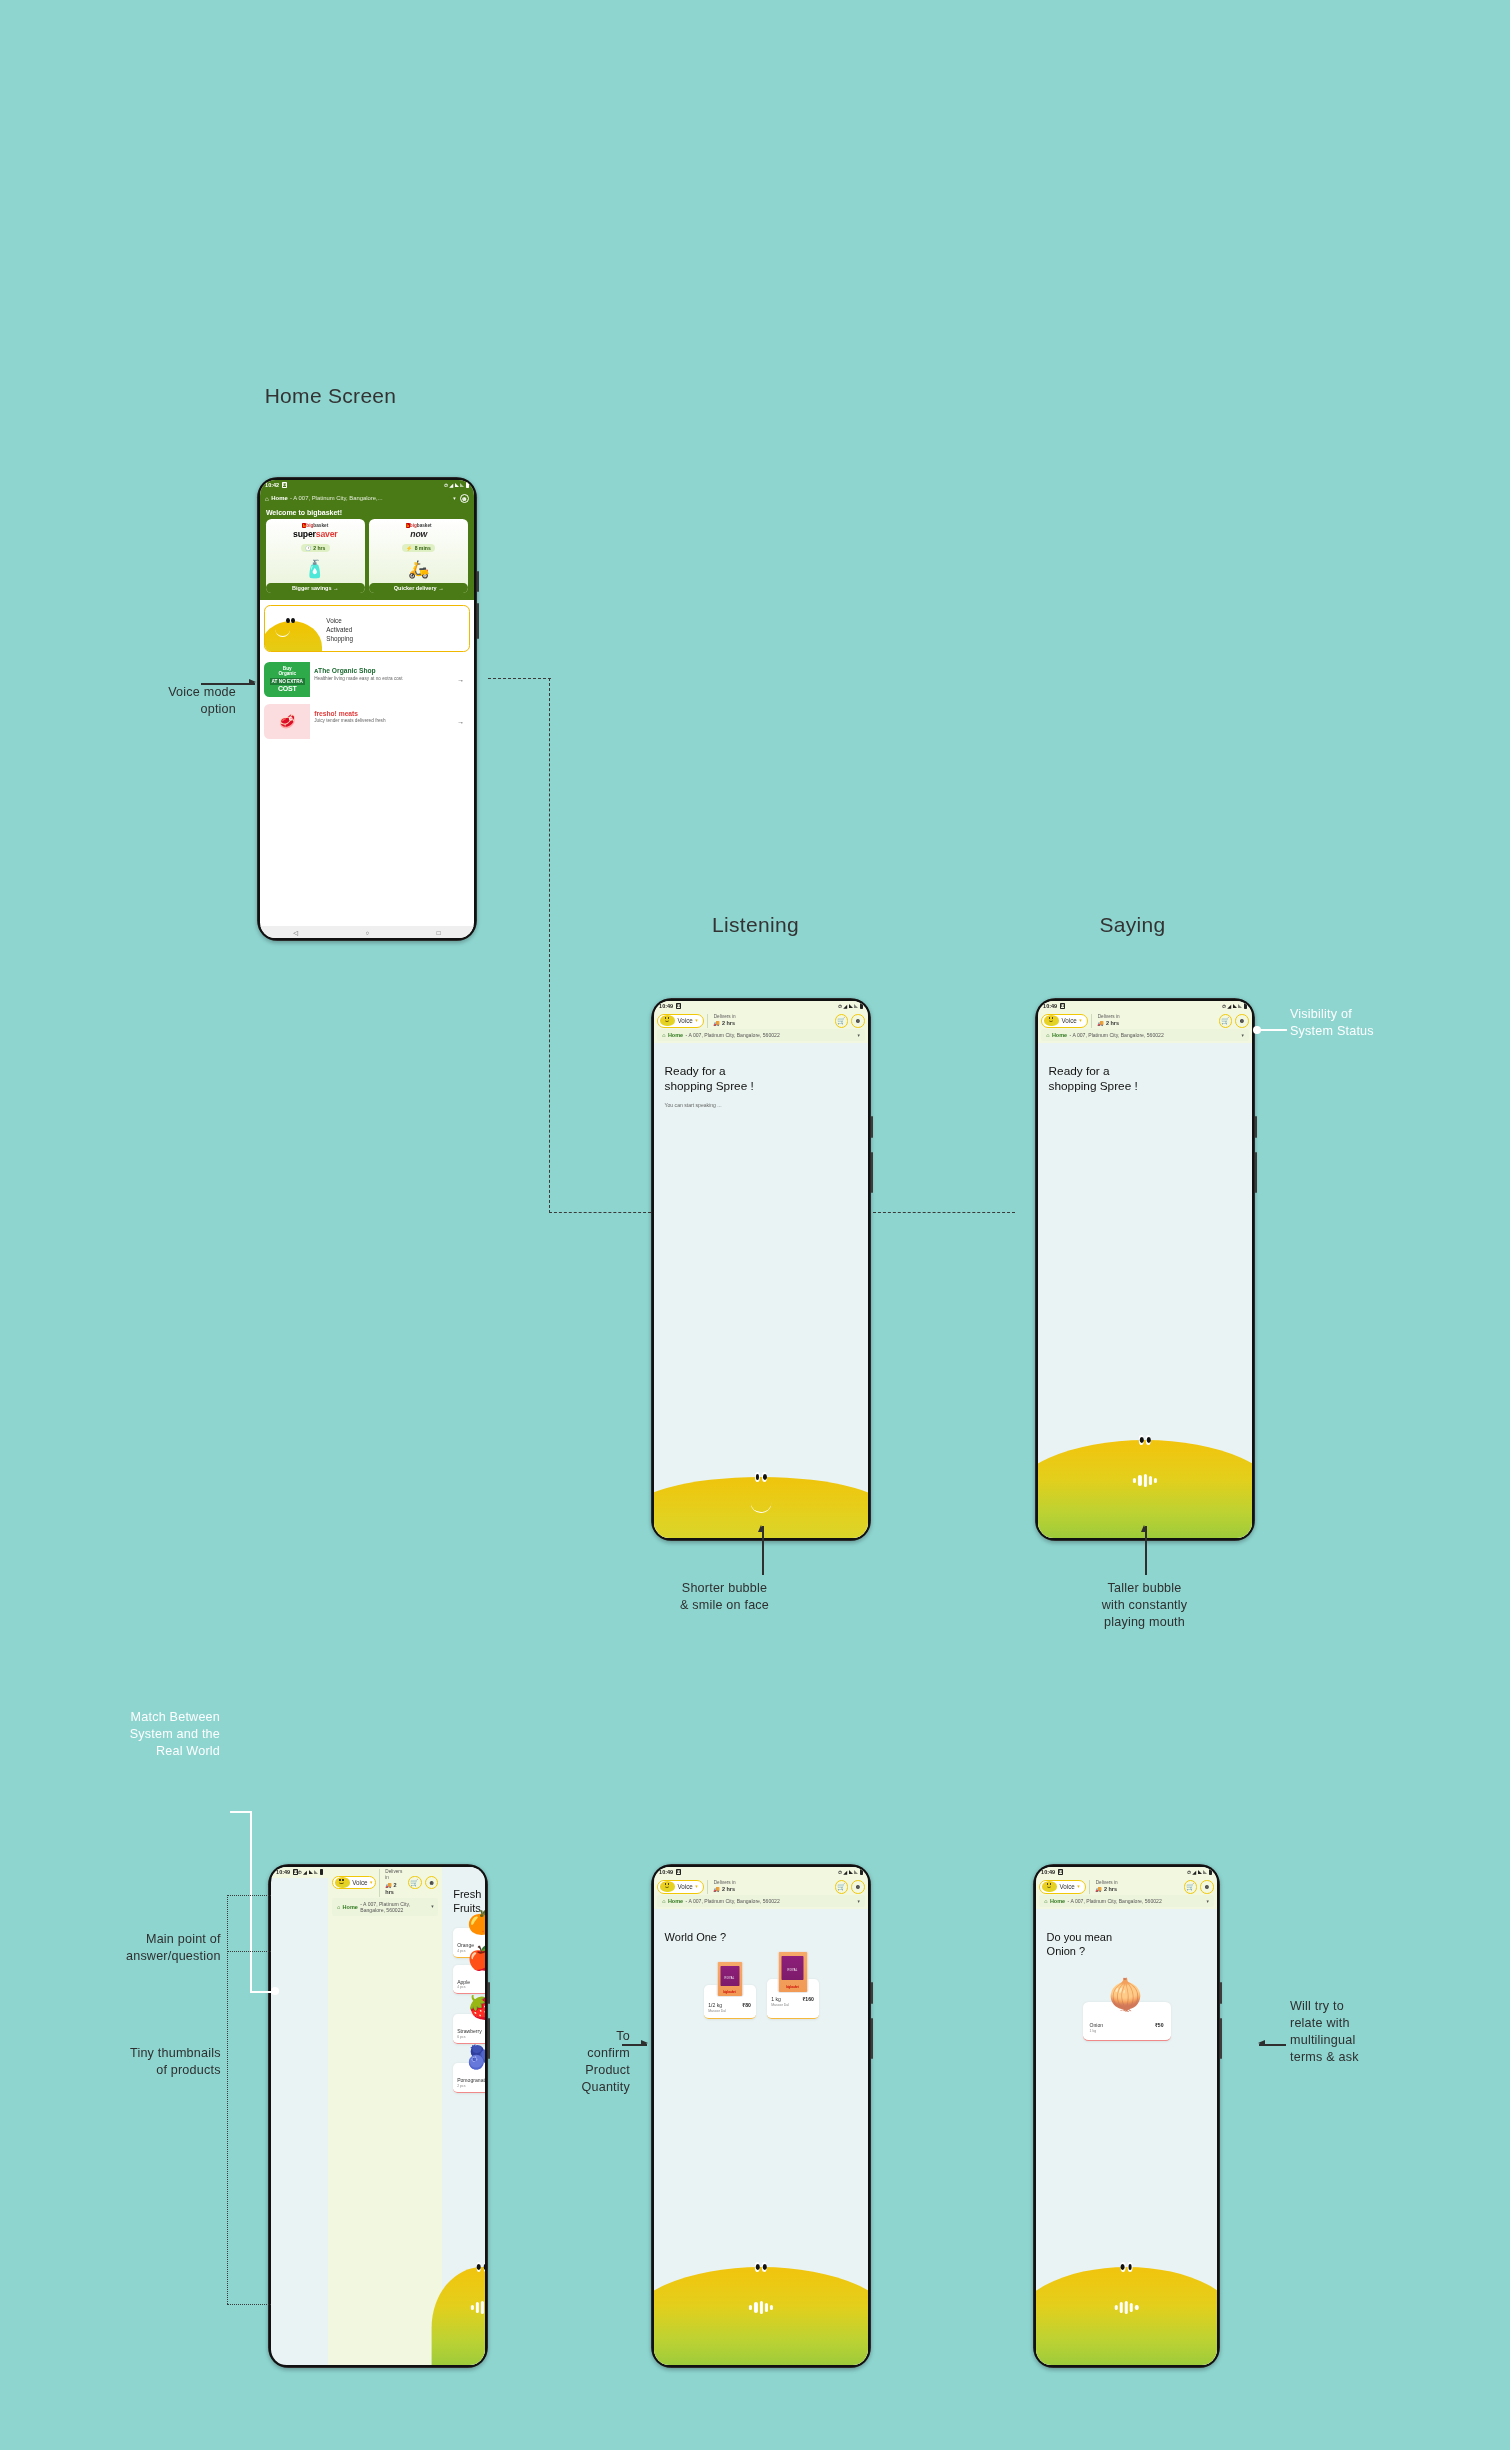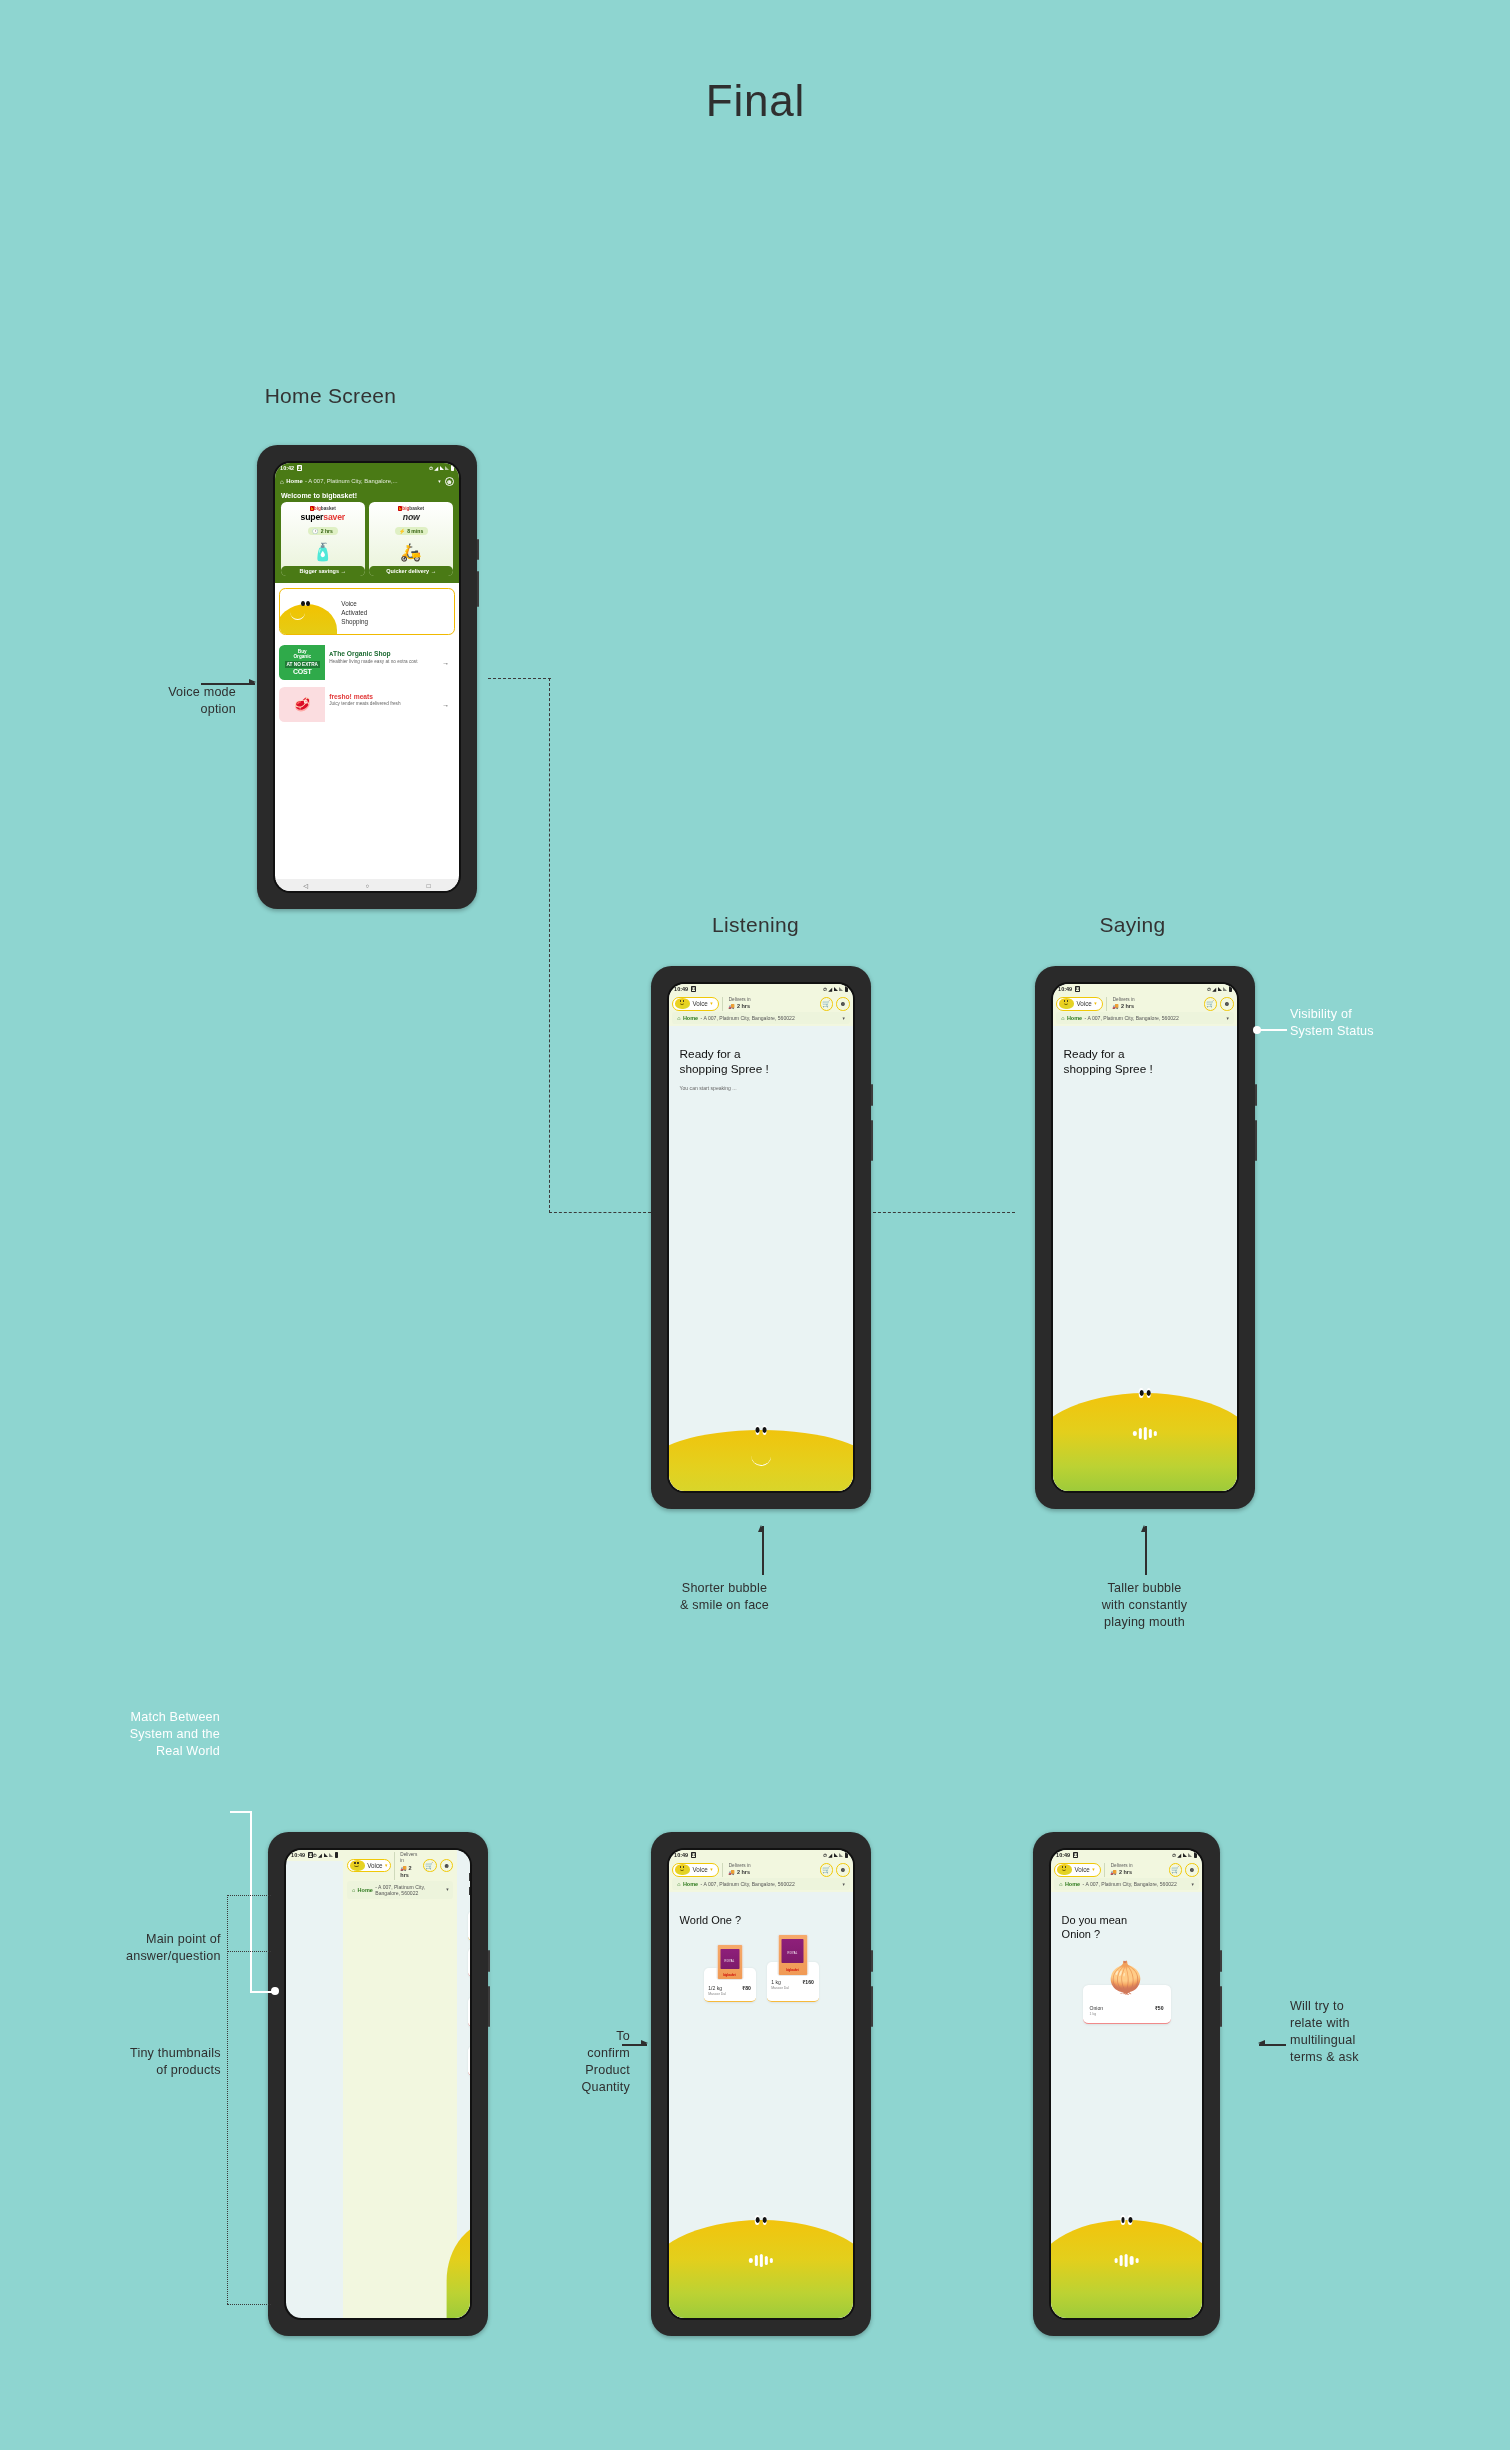--- a/index.html
+++ b/index.html
@@ -60,21 +60,21 @@
     border-bottom: 7px solid #2f2f2f; border-left: 3.9px solid transparent; border-right: 3.9px solid transparent;
   }
   .enddot {
     position: absolute; width: 7.9px; height: 7.9px; border-radius: 50%;
     background: #fff;
   }
 
   
   .phone {
     position: absolute; background: #2a2a2a; border-radius: 20.5px;
-    padding: 16px; box-shadow: 0 1.6px 4.7px rgba(0,0,0,.28);
+    padding: 1px; box-shadow: 0 1.6px 4.7px rgba(0,0,0,.28); margin-top: 32px;
   }
   .phone .bezel { width: 100%; height: 100%; background: #111; border-radius: 17.3px; padding: 1.6px; }
   .phone .viewport {
     width: 100%; height: 100%; background: #eaf3f3; border-radius: 15.7px;
     overflow: hidden; position: relative;
   }
   .side-btn { position: absolute; width: 2.4px; background: #3c3c3c; border-radius: 1.6px; right: -2.4px; }
 
   
   .statusbar {
@@ -276,21 +276,20 @@
   }
   .onion-img {
     position: absolute; left: 50%; transform: translateX(-50%); top: -22px; font-size: 30px; line-height: 1;
   }
 </style>
 </head>
 <body style="background: rgb(142, 213, 208);">
 
 <div id="canvas" style="background: rgb(142, 213, 208);">
 
-  <div class="title-final">Final</div>
 
   <div class="screen-label" style="left:252px; top:384px; width:157px;">Home Screen</div>
   <div class="screen-label" style="left:677px; top:913px; width:157px;">Listening</div>
   <div class="screen-label" style="left:1054px; top:913px; width:157px;">Saying</div>
 
   <div class="phone" style="left:257px; top:445px; width:220px; height:464px;">
     <div class="side-btn" style="top:94px; height:20.5px;"></div>
     <div class="side-btn" style="top:126px; height:36px;"></div>
     <div class="bezel">
       <div class="viewport" style="display:flex; flex-direction:column; background:#fff;">

